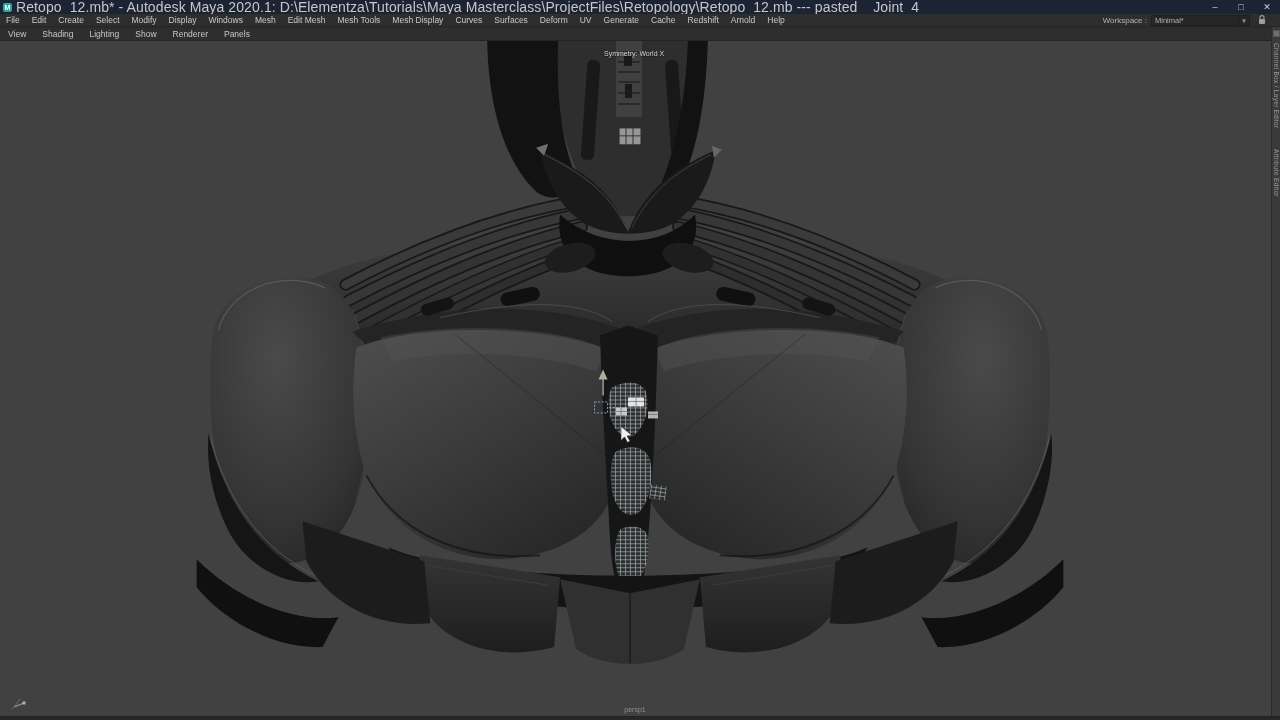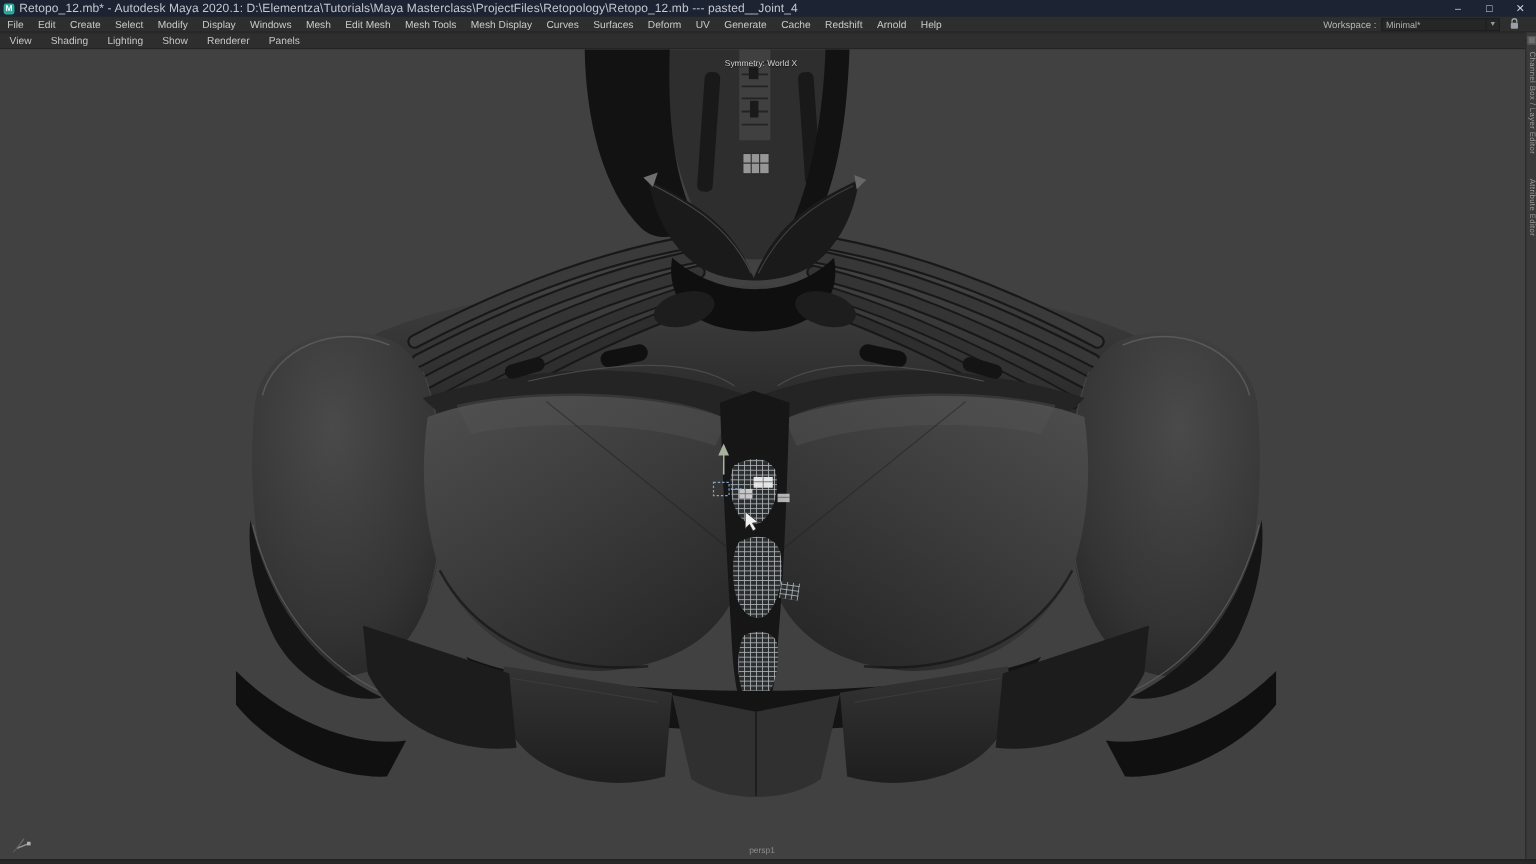--- a/index.html
+++ b/index.html
@@ -6,21 +6,21 @@
   html,body { width:1280px; height:720px; overflow:hidden; background:#2b2b2b;
               font-family:"Liberation Sans", sans-serif; }
   #app { position:relative; width:1280px; height:720px; }
 
   
   #titlebar { position:absolute; left:0; top:0; width:1280px; height:14px;
               background:#1c2332; display:flex; align-items:center; }
   #app-icon { width:9px; height:9px; margin:0 4px 0 3px; border-radius:2px;
               background:#2aa89d; color:#fff; font-size:7px; font-weight:bold;
               display:flex; align-items:center; justify-content:center; line-height:1; }
-  #window-title { font-size:10px; color:#c3c7cf; white-space:nowrap; letter-spacing:.1px; }
+  #window-title { font-size:14px; color:#c3c7cf; white-space:nowrap; letter-spacing:.1px; }
   #win-controls { margin-left:auto; display:flex; align-items:center; height:14px; }
   .win-btn { width:26px; height:14px; color:#ced2d9; font-size:9px; text-align:center;
              line-height:14px; cursor:default; }
 
   
   #menubar { position:absolute; left:0; top:14px; width:1280px; height:13px;
              background:#2e2e2e; border-bottom:1px solid #262626;
              display:flex; align-items:center; }
   .menu-item { font-size:8.5px; color:#c9c9c9; padding:0 6px; white-space:nowrap; }
   #menubar-right { margin-left:auto; display:flex; align-items:center; padding-right:14px; }

